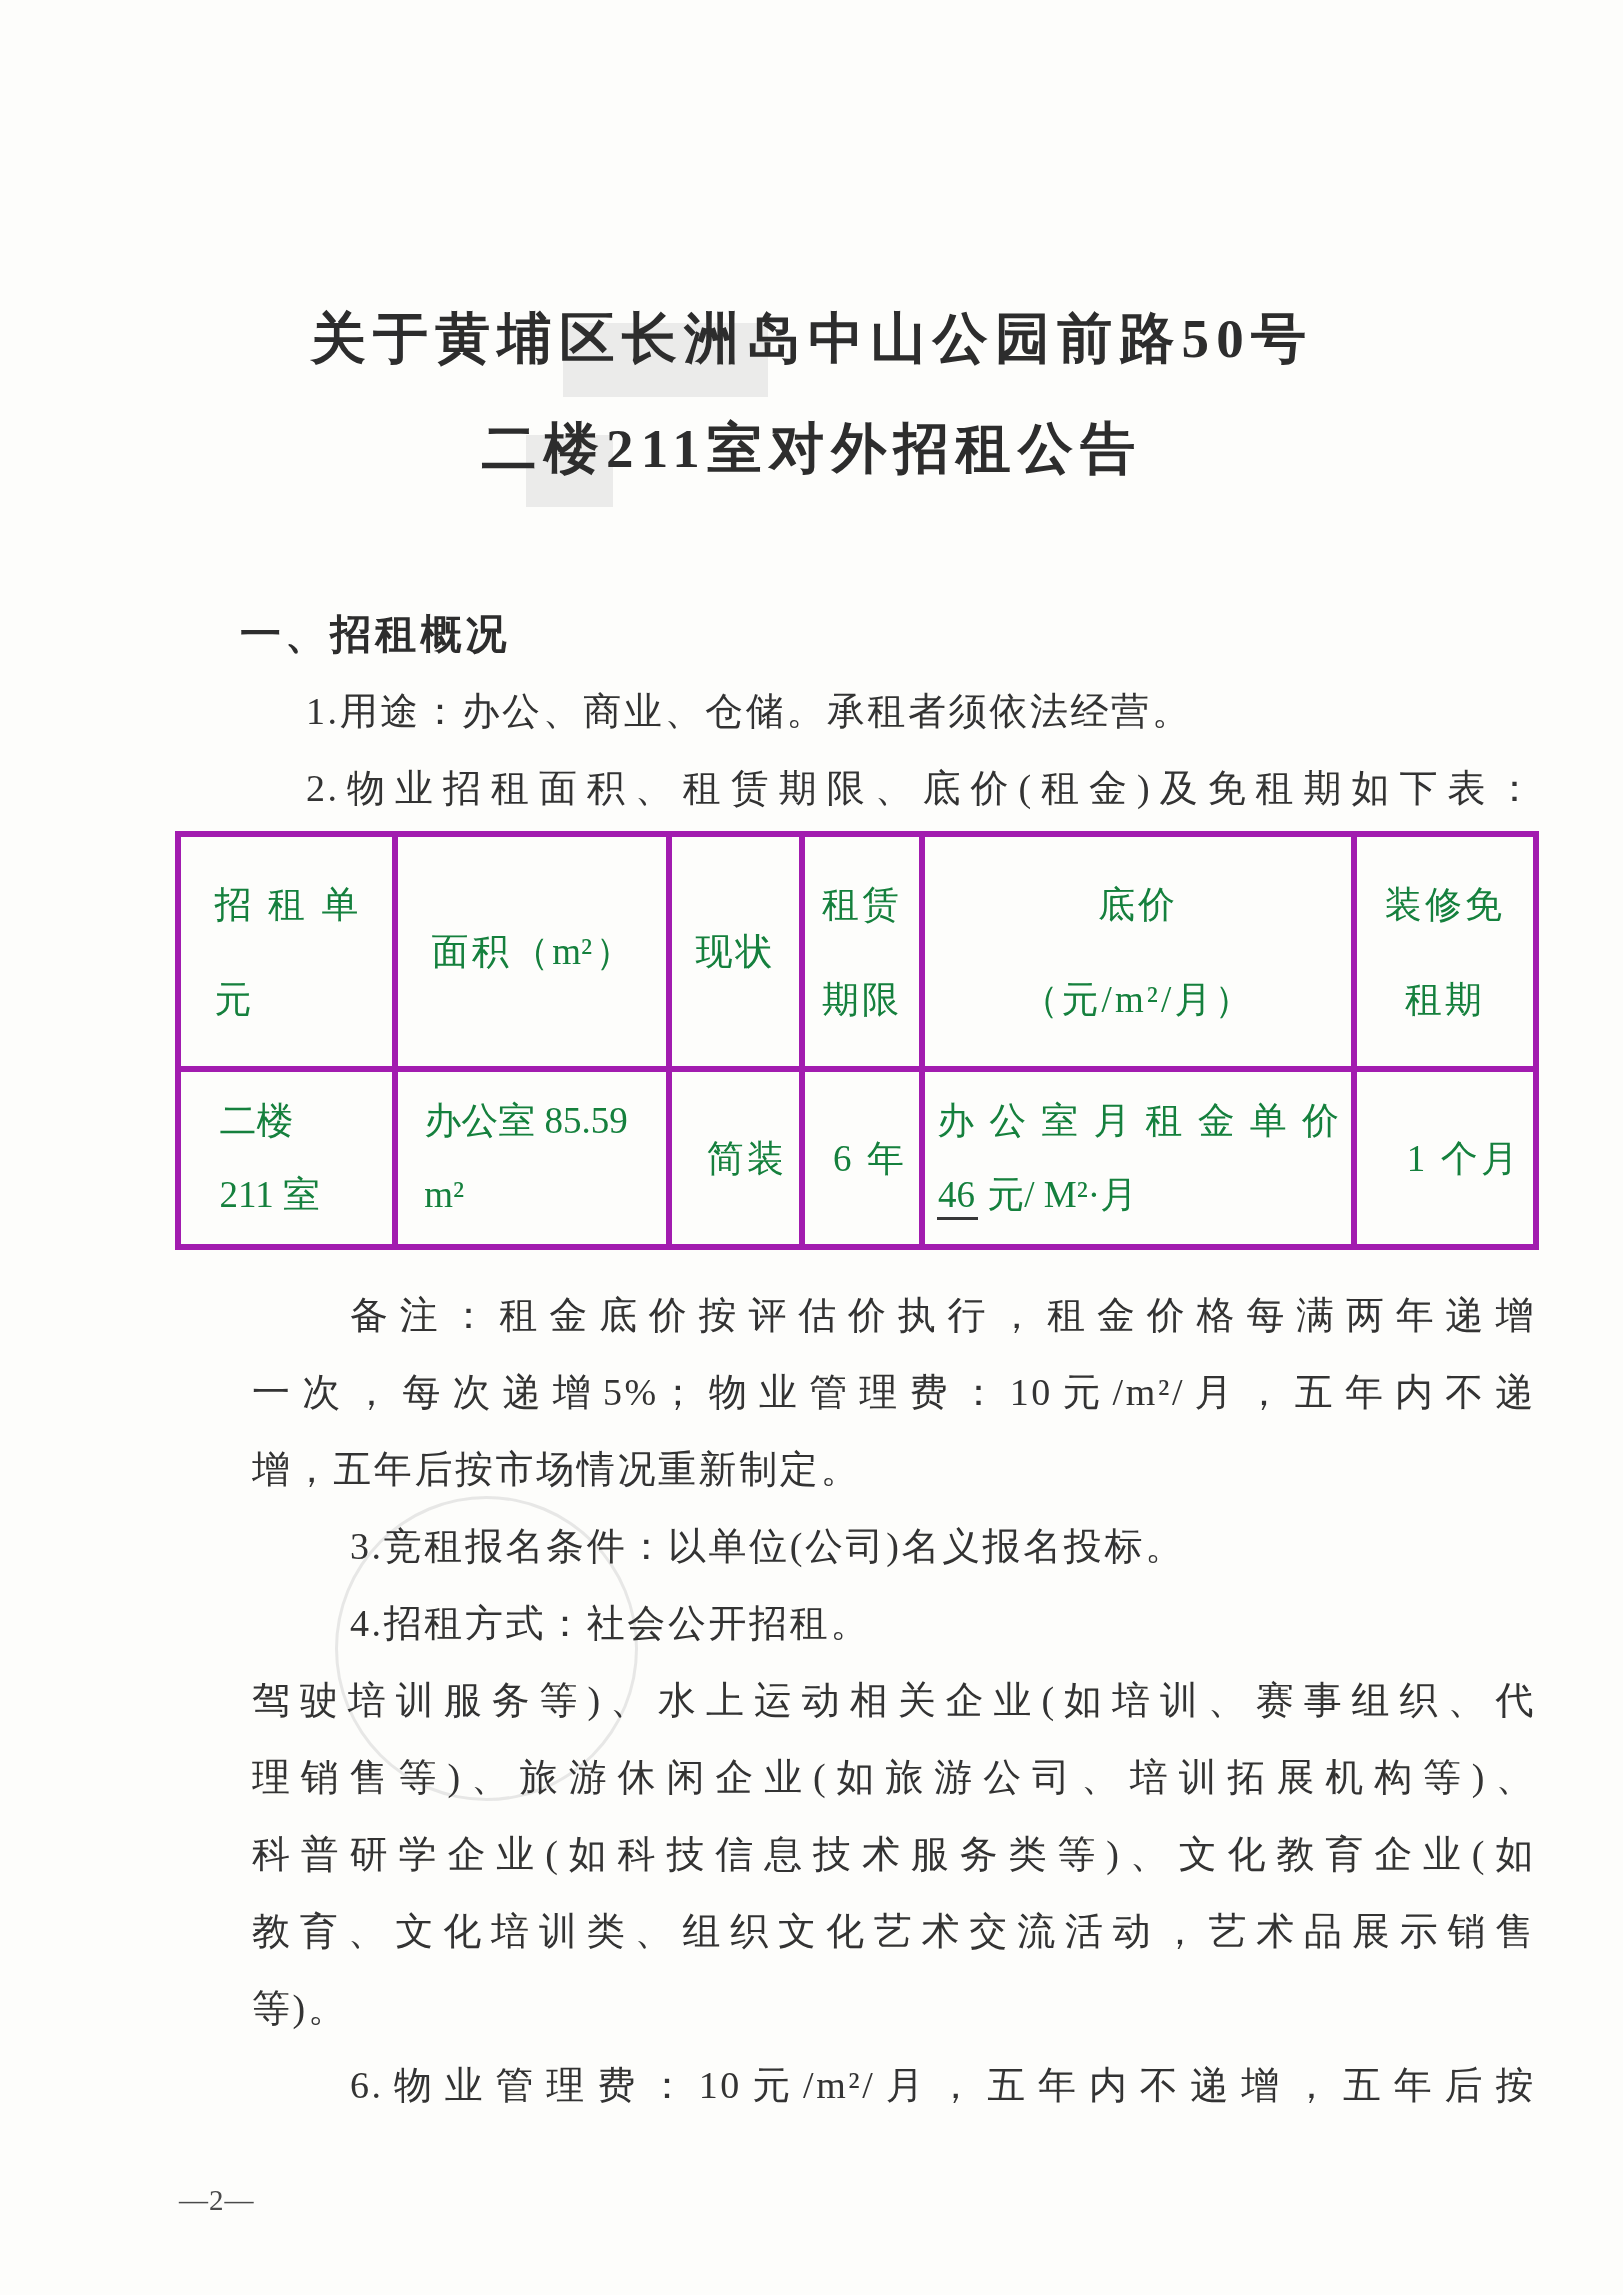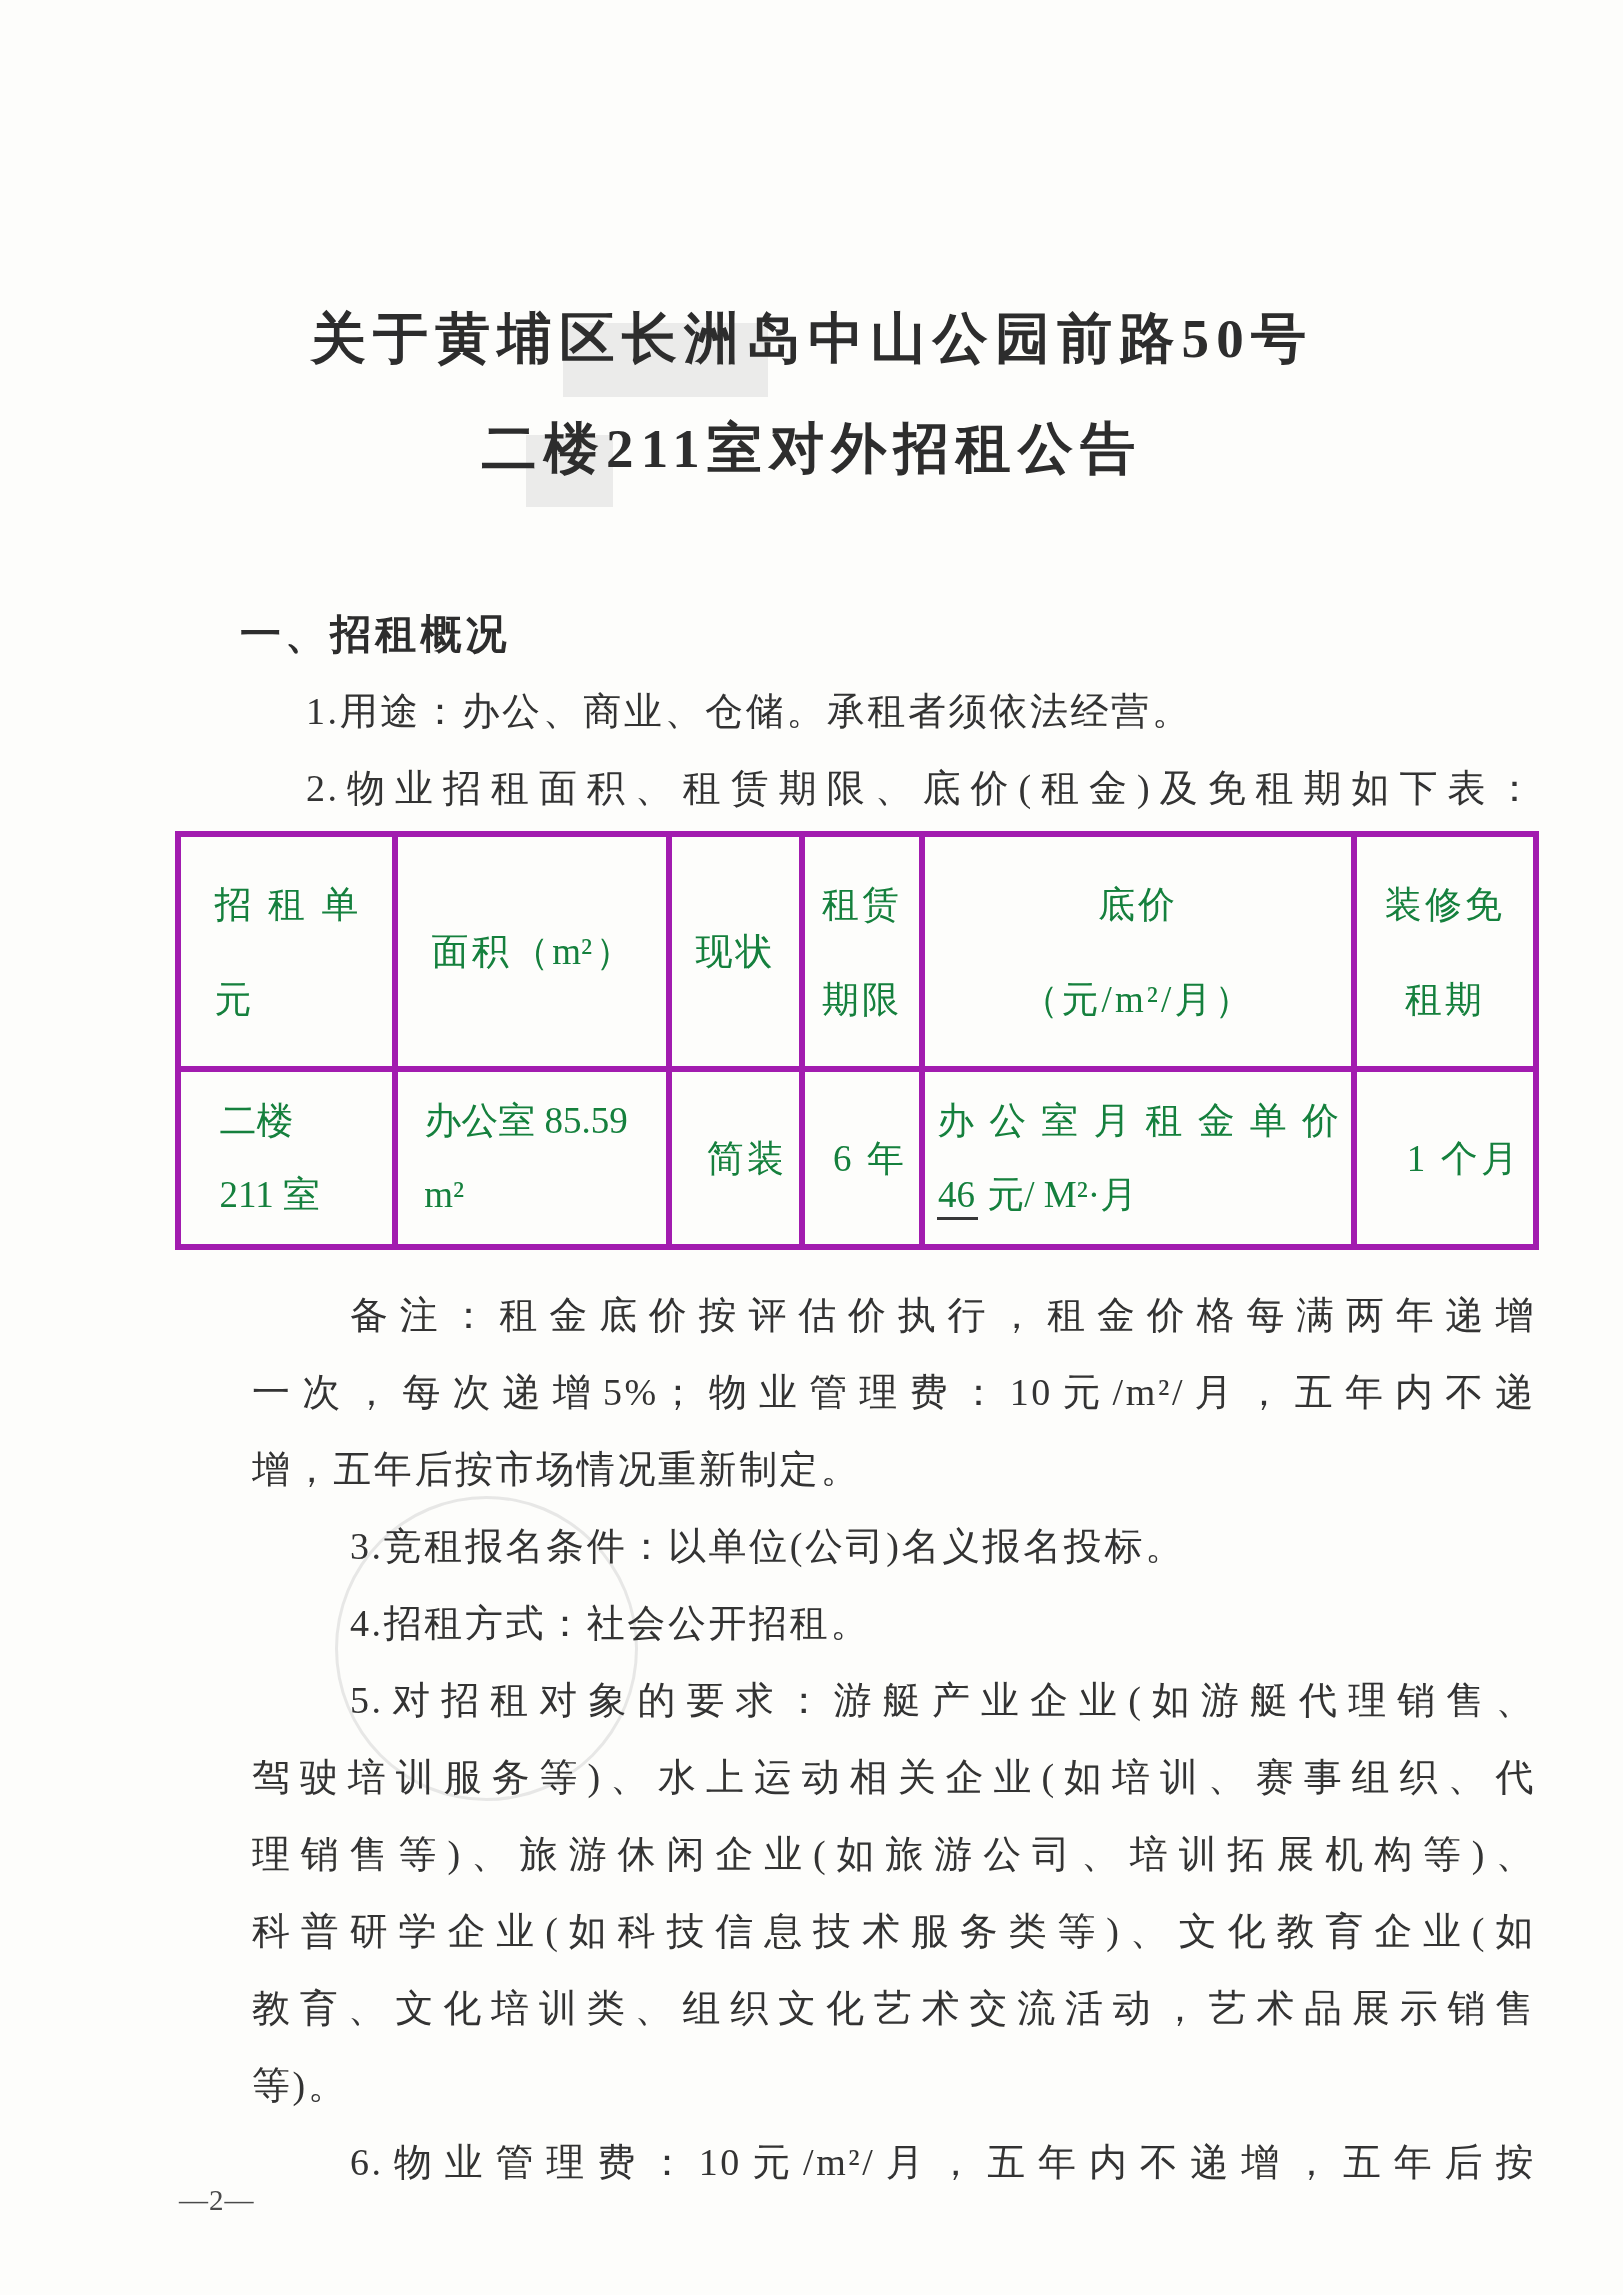--- a/index.html
+++ b/index.html
@@ -152,21 +152,20 @@
       </table>
     </div>
 
     <div class="bline ind2 fill">备注：租金底价按评估价执行，租金价格每满两年递增</div>
     <div class="bline fill">一次，每次递增5%；物业管理费：10元/m²/月，五年内不递</div>
     <div class="bline">增，五年后按市场情况重新制定。</div>
 
     <div class="bline ind2">3.竞租报名条件：以单位(公司)名义报名投标。</div>
     <div class="bline ind2">4.招租方式：社会公开招租。</div>
 
-    <div class="bline ind2 fill">5.对招租对象的要求：游艇产业企业(如游艇代理销售、</div>
     <div class="bline fill">驾驶培训服务等)、水上运动相关企业(如培训、赛事组织、代</div>
     <div class="bline fill">理销售等)、旅游休闲企业(如旅游公司、培训拓展机构等)、</div>
     <div class="bline fill">科普研学企业(如科技信息技术服务类等)、文化教育企业(如</div>
     <div class="bline fill">教育、文化培训类、组织文化艺术交流活动，艺术品展示销售</div>
     <div class="bline">等)。</div>
 
     <div class="bline ind2 fill">6.物业管理费：10元/m²/月，五年内不递增，五年后按</div>
 
   </div>
 

